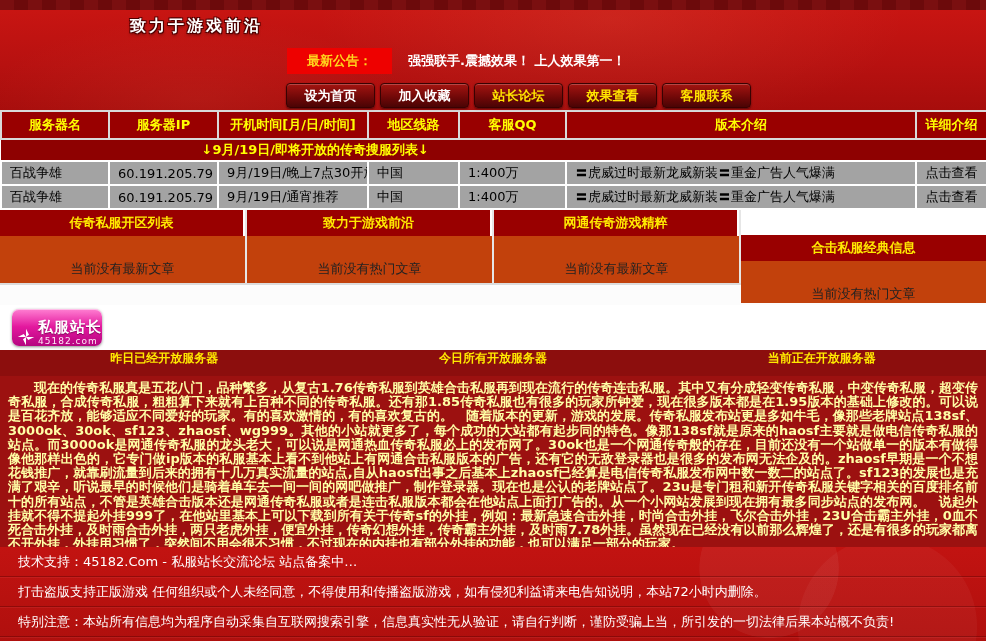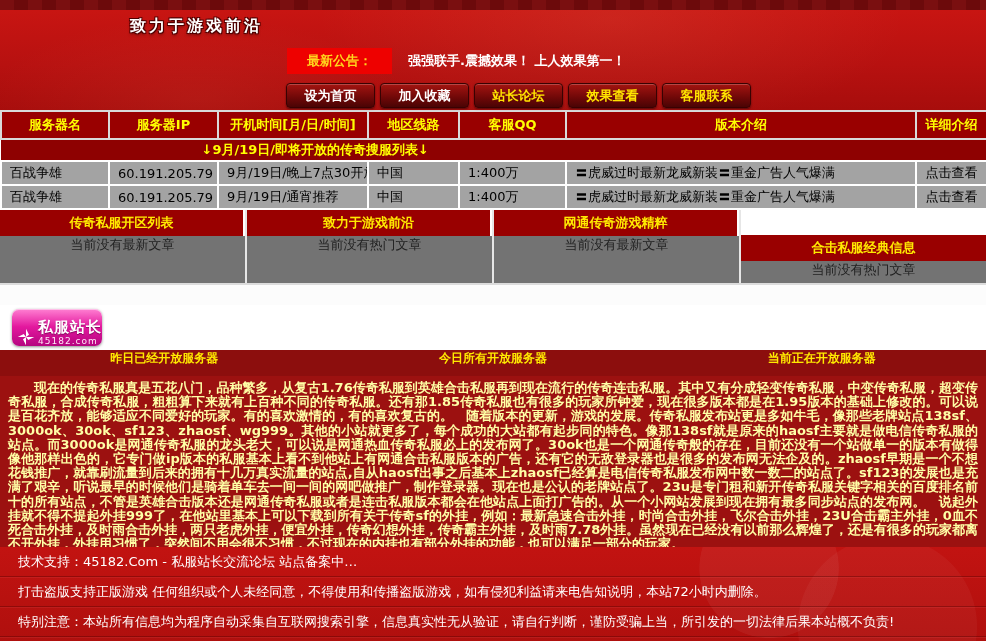--- a/index.html
+++ b/index.html
@@ -42,21 +42,21 @@
   .server-table td.center { text-align:center; padding:0; }
   .link-like { cursor:pointer; }
 
   
   .sections { display:flex; width:986px; height:75px; border-bottom:2px solid #dcdcdc; }
   .sec { flex:1; display:flex; flex-direction:column; border-right:2px solid #e6e6e6; }
   .sec:last-child { border-right:none; }
   .sec-head { height:26px; line-height:26px; background:#990000; color:#ffea00; font-size:13px;
     font-weight:bold; text-align:center; border-right:2px solid #fff; white-space:nowrap; }
   .sec:last-child .sec-head { border-right:none;margin-top:25px; }
-  .sec-body { flex:1; background:#737373; color:#222; font-size:13px; text-align:center; padding-top:0; }
+  .sec-body { flex:1; background:#c2410c; color:#222; font-size:13px; text-align:center; padding-top:24px; }
 
   
   .tags { height:20px; background:#fcfcfc; display:flex; align-items:center; gap:26px;
     padding-left:12px; font-size:13px; color:#111; }
   .tag { cursor:pointer; white-space:nowrap;margin-top:43px; }
 
   
   .logo-area { position:relative; height:45px; background:#fff; }
   .logo { position:absolute; left:12px; top:4px; width:90px; height:37px; border-radius:7px;
     background:linear-gradient(180deg,#ff80d2,#e3189e 48%,#b50580);

